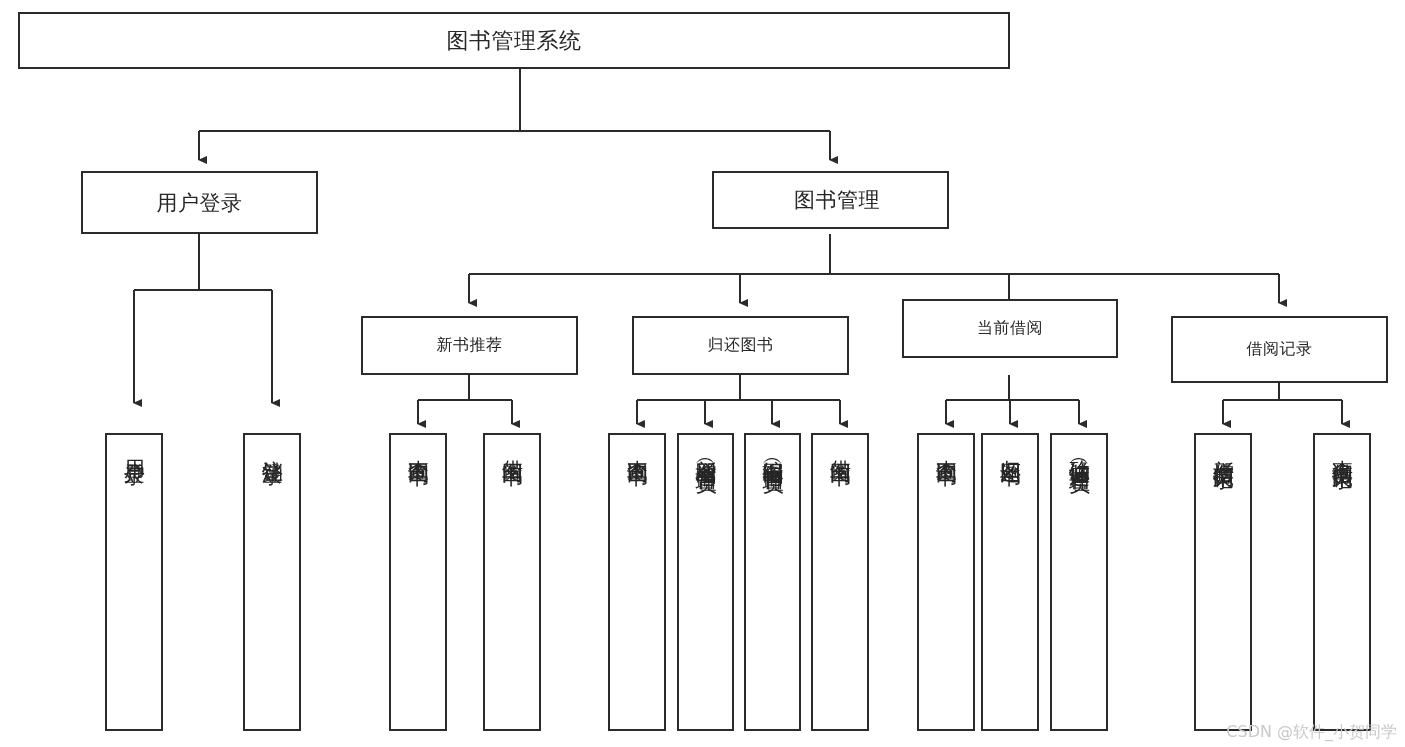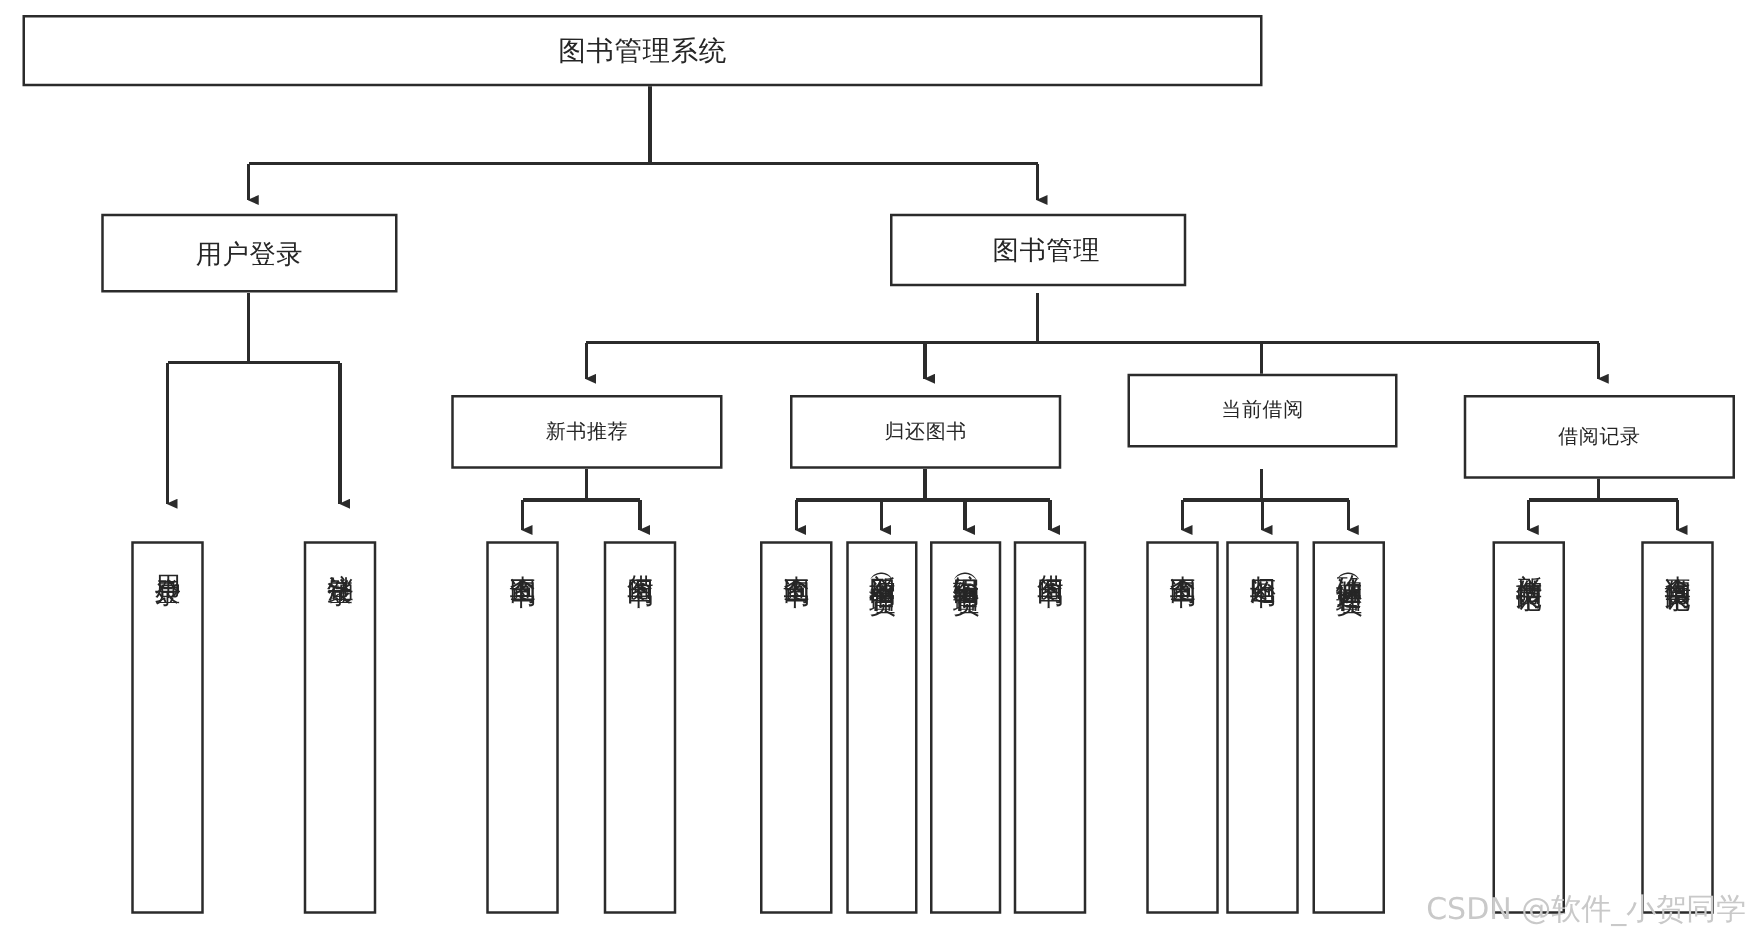--- a/index.html
+++ b/index.html
@@ -50,21 +50,21 @@
     letter-spacing: 2px;
   }
   .leaf {
     align-items: flex-start;
     padding-top: 8px;
   }
   #watermark {
     position: absolute;
     right: 8px;
     bottom: 4px;
-    font-size: 24px;
+    font-size: 16px;
     color: #c9c9c9;
     white-space: nowrap;
     user-select: none;
     margin-top: 41px;
   }
 </style>
 </head>
 <body>
 
 <div id="stage">

